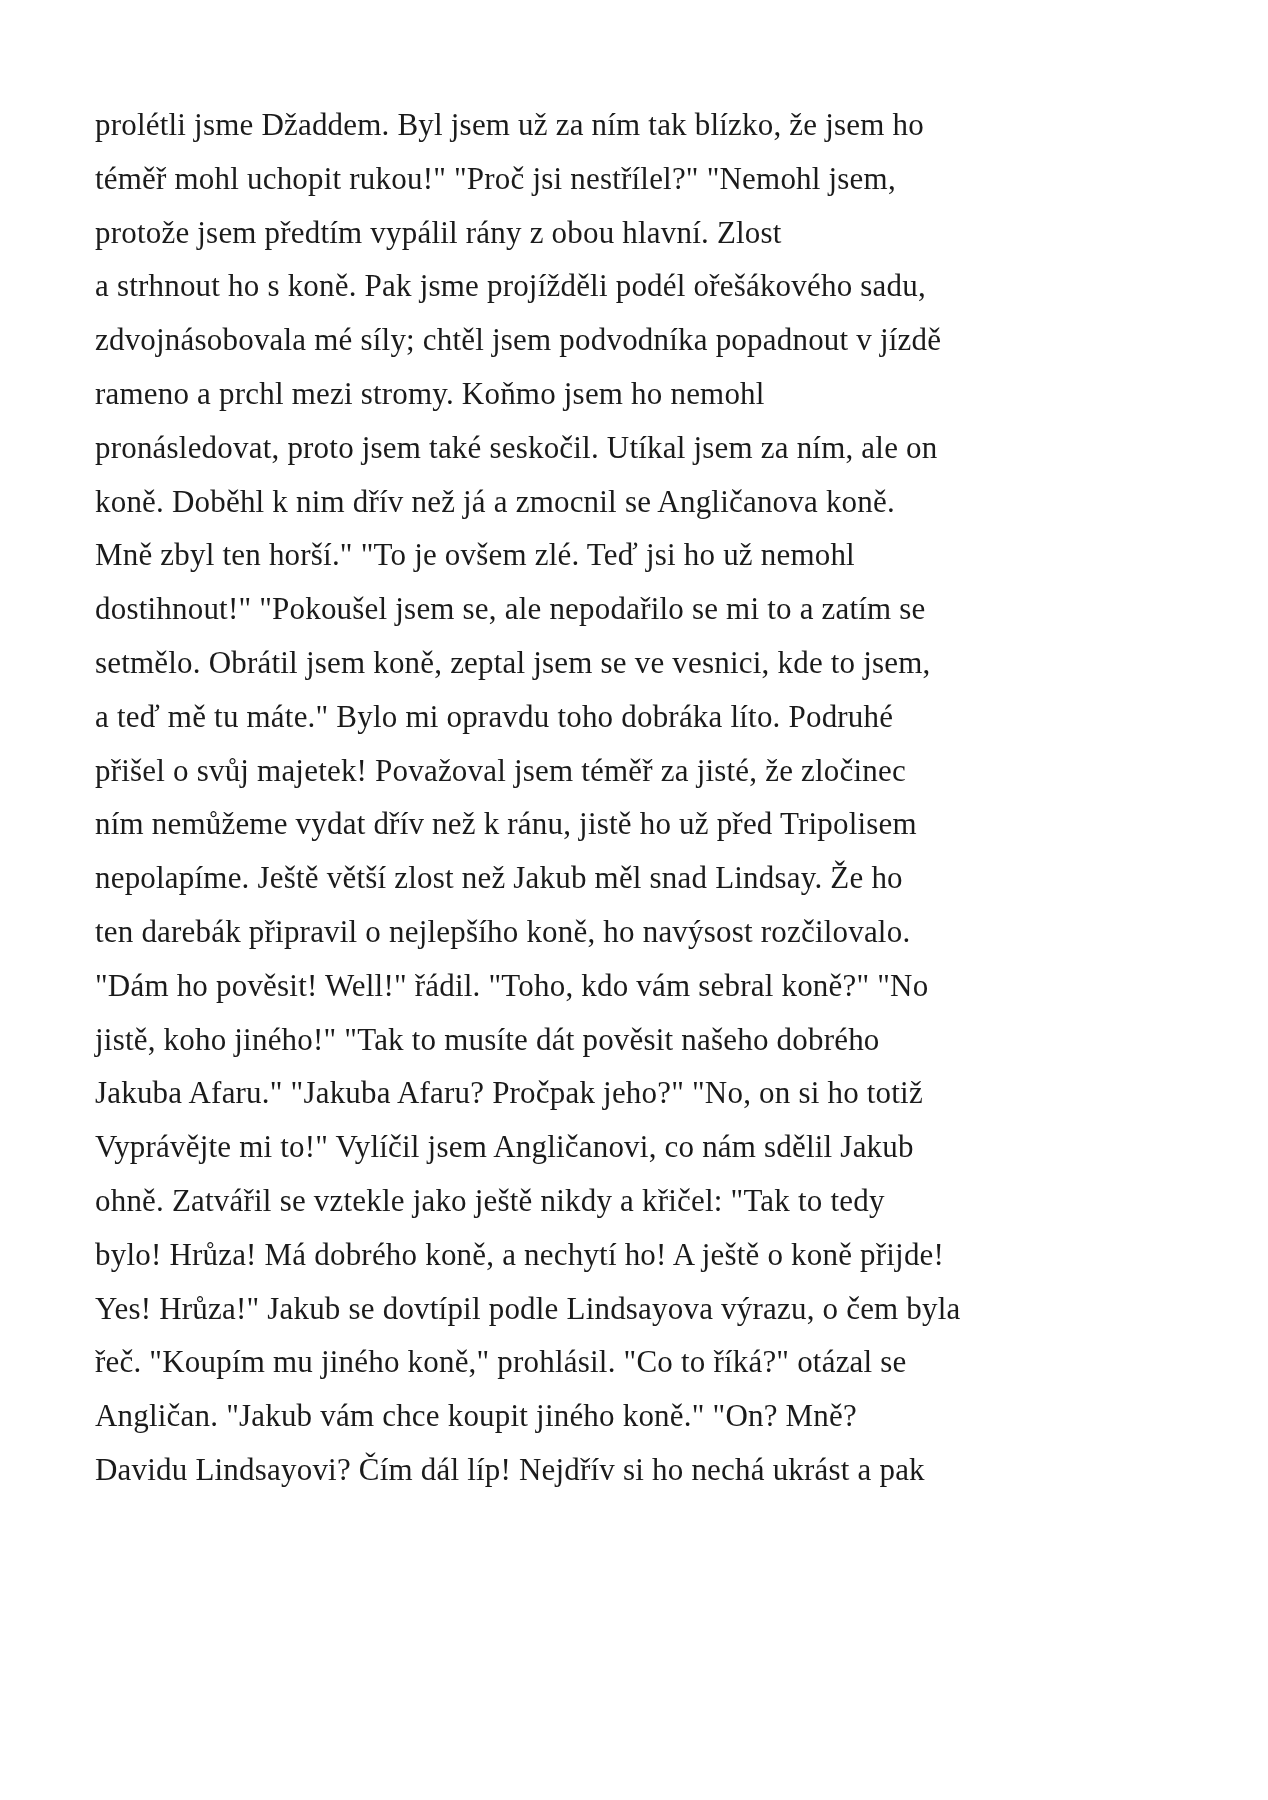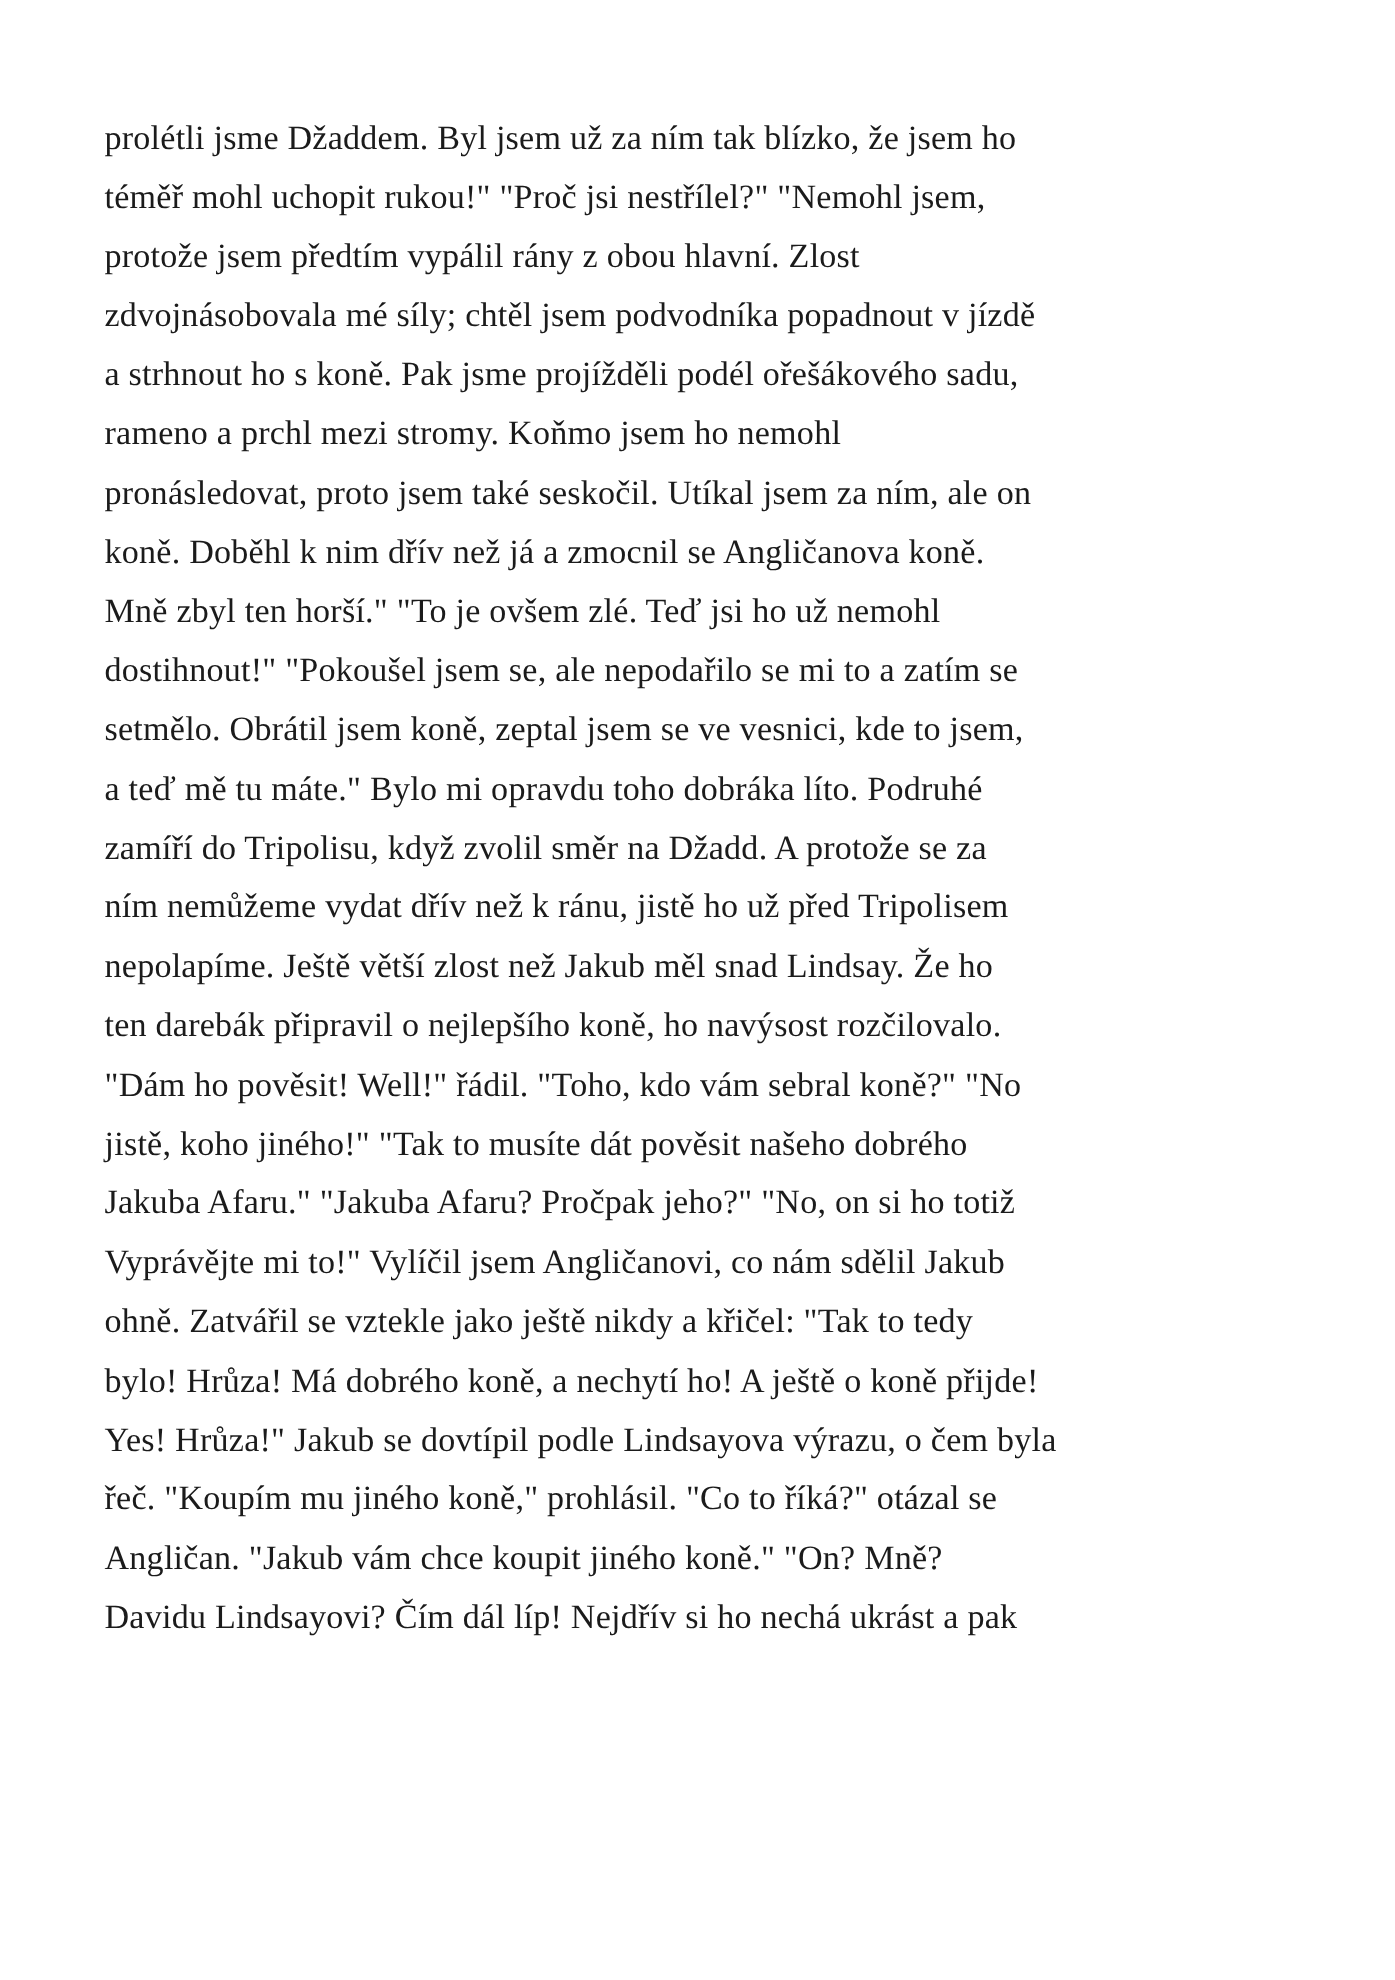--- a/index.html
+++ b/index.html
@@ -35,30 +35,30 @@
   }
 </style>
 </head>
 <body>
 
 <div class="page">
   <div class="text-block">
     <div class="line">prolétli jsme Džaddem. Byl jsem už za ním tak blízko, že jsem ho</div>
     <div class="line">téměř mohl uchopit rukou!" "Proč jsi nestřílel?" "Nemohl jsem,</div>
     <div class="line">protože jsem předtím vypálil rány z obou hlavní. Zlost</div>
+    <div class="line">a strhnout ho s koně. Pak jsme projížděli podél ořešákového sadu,</div>
     <div class="line">zdvojnásobovala mé síly; chtěl jsem podvodníka popadnout v jízdě</div>
-    <div class="line">a strhnout ho s koně. Pak jsme projížděli podél ořešákového sadu,</div>
     <div class="line">rameno a prchl mezi stromy. Koňmo jsem ho nemohl</div>
     <div class="line">pronásledovat, proto jsem také seskočil. Utíkal jsem za ním, ale on</div>
     <div class="line">koně. Doběhl k nim dřív než já a zmocnil se Angličanova koně.</div>
     <div class="line">Mně zbyl ten horší." "To je ovšem zlé. Teď jsi ho už nemohl</div>
     <div class="line">dostihnout!" "Pokoušel jsem se, ale nepodařilo se mi to a zatím se</div>
     <div class="line">setmělo. Obrátil jsem koně, zeptal jsem se ve vesnici, kde to jsem,</div>
     <div class="line">a teď mě tu máte." Bylo mi opravdu toho dobráka líto. Podruhé</div>
-    <div class="line">zamíří do Tripolisu, když zvolil směr na Džadd. A protože se za</div>
+    <div class="line">přišel o svůj majetek! Považoval jsem téměř za jisté, že zločinec</div>
     <div class="line">ním nemůžeme vydat dřív než k ránu, jistě ho už před Tripolisem</div>
     <div class="line">nepolapíme. Ještě větší zlost než Jakub měl snad Lindsay. Že ho</div>
     <div class="line">ten darebák připravil o nejlepšího koně, ho navýsost rozčilovalo.</div>
     <div class="line">"Dám ho pověsit! Well!" řádil. "Toho, kdo vám sebral koně?" "No</div>
     <div class="line">jistě, koho jiného!" "Tak to musíte dát pověsit našeho dobrého</div>
     <div class="line">Jakuba Afaru." "Jakuba Afaru? Pročpak jeho?" "No, on si ho totiž</div>
     <div class="line">Vyprávějte mi to!" Vylíčil jsem Angličanovi, co nám sdělil Jakub</div>
     <div class="line">ohně. Zatvářil se vztekle jako ještě nikdy a křičel: "Tak to tedy</div>
     <div class="line">bylo! Hrůza! Má dobrého koně, a nechytí ho! A ještě o koně přijde!</div>
     <div class="line">Yes! Hrůza!" Jakub se dovtípil podle Lindsayova výrazu, o čem byla</div>

